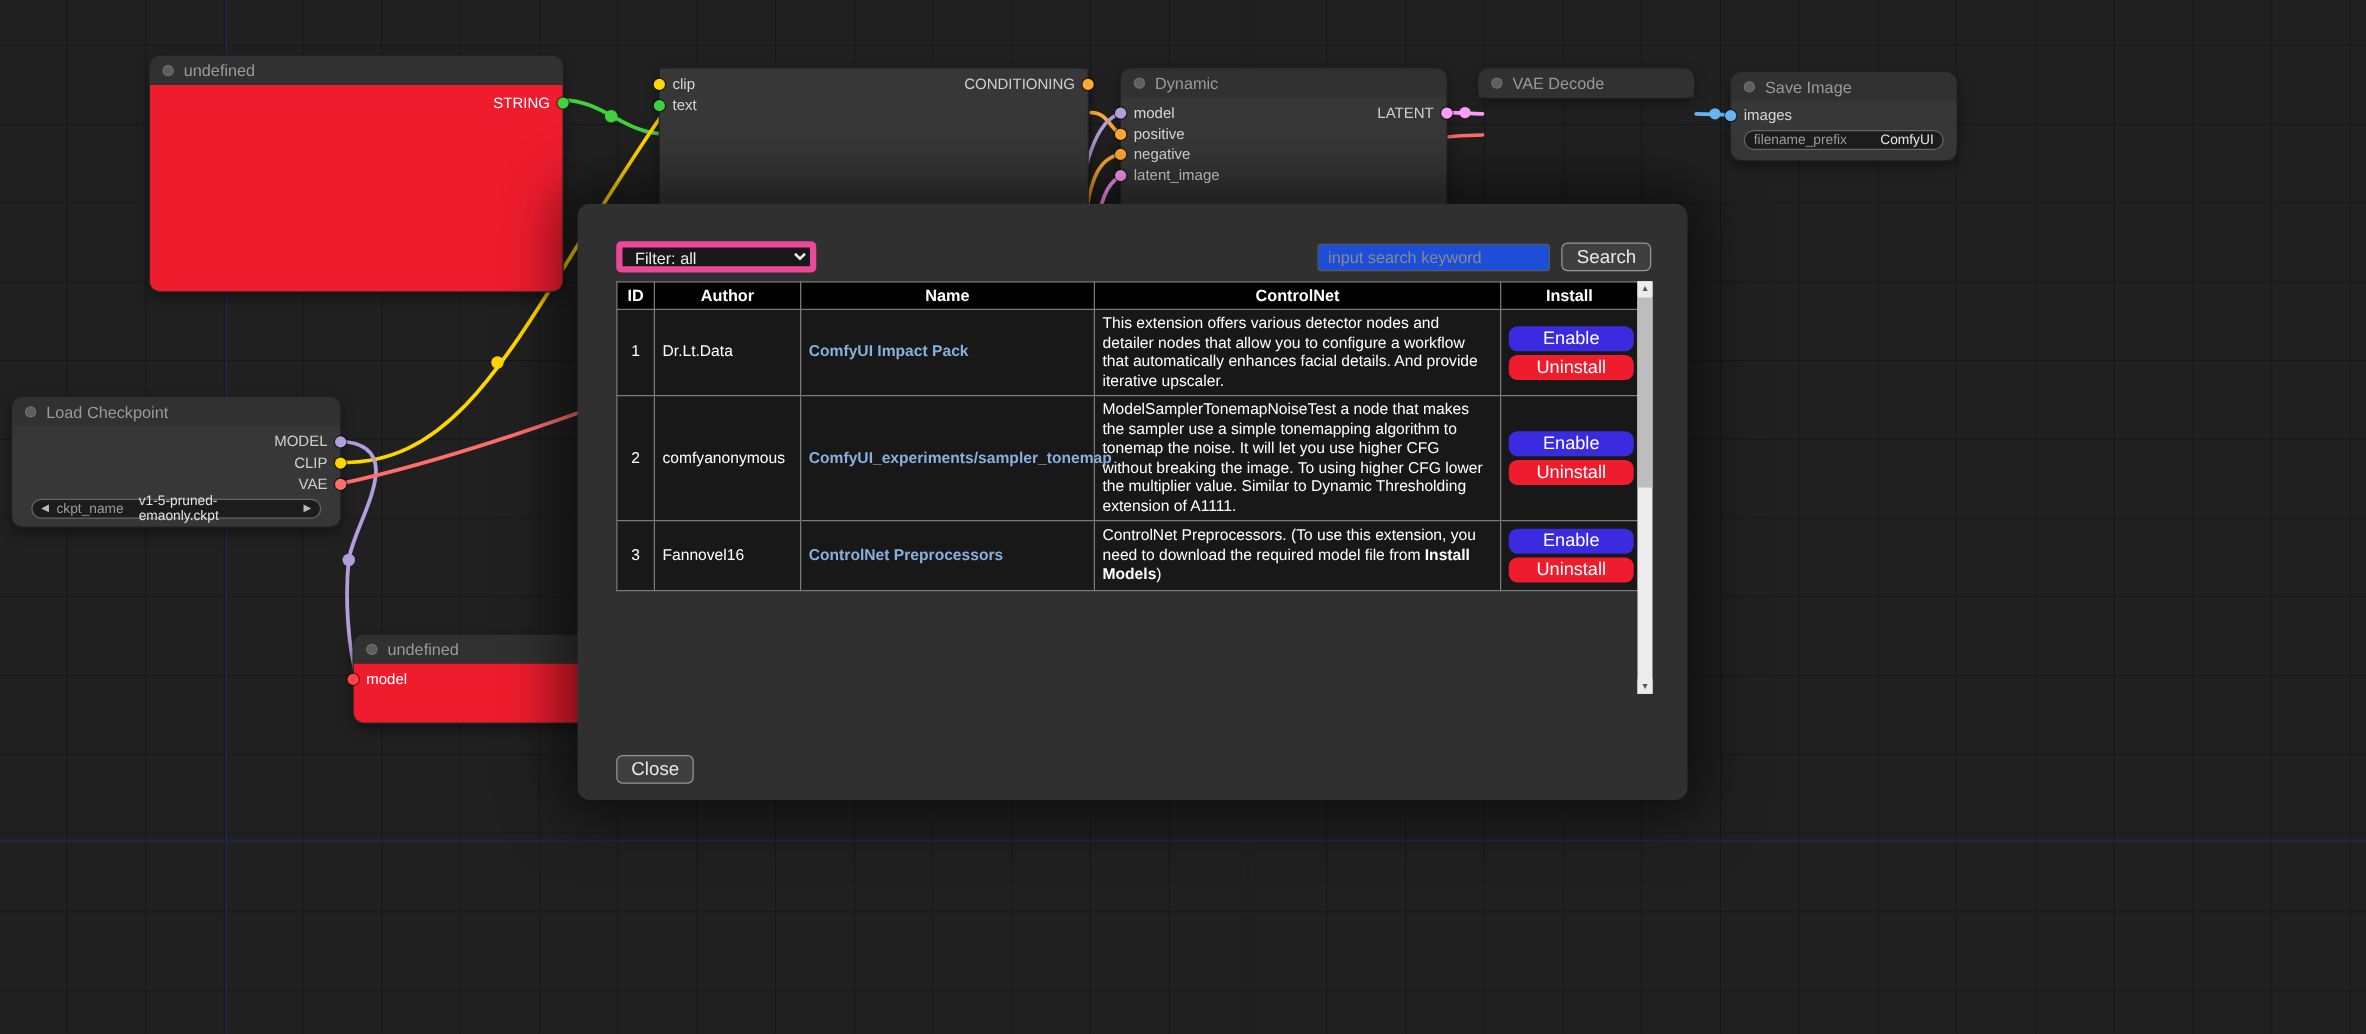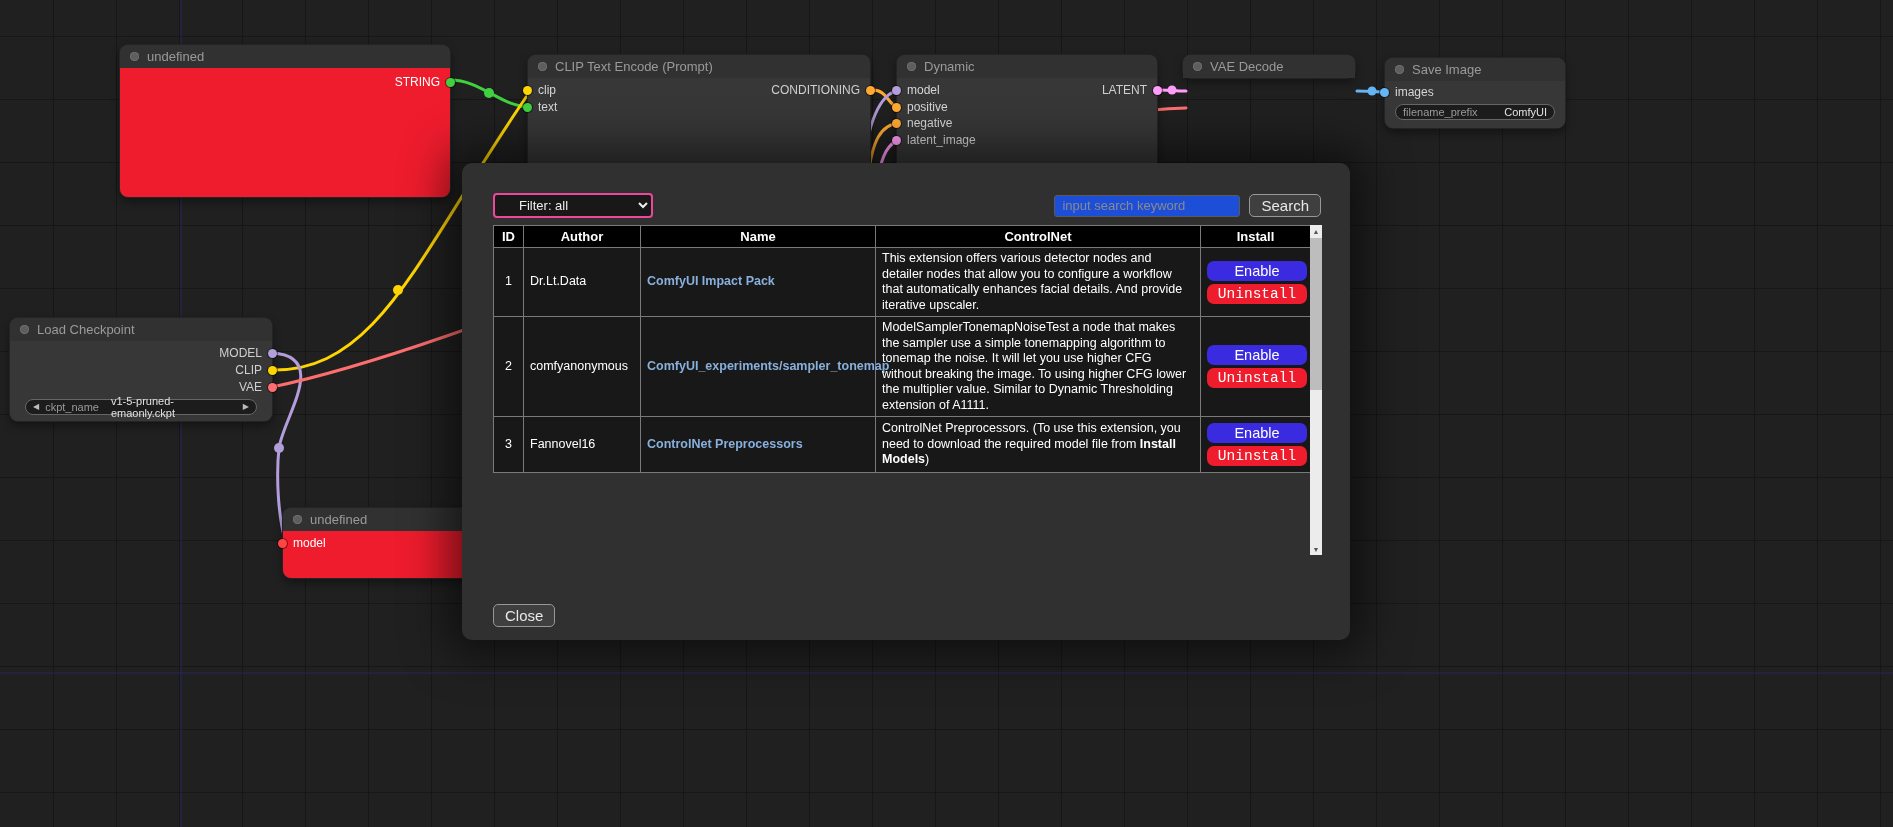--- a/index.html
+++ b/index.html
@@ -61,21 +61,21 @@
   
   .modal {
     position:absolute; left:462px; top:163px; width:888px; height:477px;
     background:#303030; border-radius:10px; z-index:10;
     box-shadow:0 0 45px 14px rgba(0,0,0,.55);
     padding:30px 29px 0 31px;
   }
   .modal-topbar { display:flex; justify-content:space-between; align-items:center; height:25px; margin-bottom:7px; }
   .filter-select {
     width:160px; height:25px; background:#181818; color:#eee;
-    border:2px solid #ec4899; border-radius:4px; font-size:13px; padding:0 20px;
+    border:5px solid #ec4899; border-radius:4px; font-size:13px; padding:0 6px;
     font-family:"Liberation Sans", sans-serif;
   }
   .search-group { display:flex; align-items:center; gap:9px; }
   .search-input {
     width:186px; height:22px; background:#1d4ed8; border:1px solid #5a5a5a;
     border-radius:3px; color:#ccc; font-size:13px; padding:0 7px;
     font-family:"Liberation Sans", sans-serif;
   }
   .search-input::placeholder { color:#8a8a8a; }
   .ui-btn {
@@ -94,21 +94,21 @@
   }
   td.c-id { text-align:center; }
   a.ext-link { color:#89B0DD; font-weight:bold; font-size:12.5px; text-decoration:none; }
   td.c-install { text-align:center; padding:3px 4px; }
   .btn-enable, .btn-uninstall {
     display:block; width:100px; margin:3px auto; border:none; border-radius:7px;
     color:#fff; font-size:14.5px; padding:2px 0; cursor:pointer;
     font-family:"Liberation Sans", sans-serif;
   }
   .btn-enable { background:#3A2BE0; }
-  .btn-uninstall { background:#EE1C2D;font-family:Liberation Mono, monospace; }
+  .btn-uninstall { background:#EE1C2D; }
   
   .sbar { position:absolute; right:0; top:0; width:12px; height:330px; background:#ececec; }
   .sb-arrow { position:absolute; left:0; width:12px; height:12px; background:#ececec; color:#555;
     font-size:7px; display:flex; align-items:center; justify-content:center; }
   .sb-up { top:0; } .sb-down { bottom:0; }
   .sb-thumb { position:absolute; left:0; top:13px; width:12px; height:152px; background:#bdbdbd; }
   .close-btn { position:absolute; left:31px; bottom:13px; }
 </style>
 </head>
 <body>
@@ -142,33 +142,29 @@
 
   <path d="M1357,91 C1368,91 1377,92 1388,92" stroke="#64B5F6"></path>
   <circle cx="1372" cy="91" r="4.5" fill="#64B5F6"></circle>
 </svg>
 
 <div class="node error" style="left:120px; top:45px; width:330px;">
   <div class="node-header">
     <span class="hdot"></span>
     <span>undefined</span>
   </div>
-  <div class="node-body" style="height:129px;">
+  <div class="node-body" style="height:165px;">
     <div class="slot out" style="top:8px;">
       <span class="port p-string"></span>
       <span class="slbl">STRING</span>
     </div>
   </div>
 </div>
 
 <div class="node" style="left:528px; top:55px; width:342px;">
-  <div class="node-header">
-    <span class="hdot"></span>
-    <span>CLIP Text Encode (Prompt)</span>
-  </div>
   <div class="node-body" style="height:230px;">
     <div class="slot in" style="top:6px;">
       <span class="port p-clip"></span>
       <span class="slbl">clip</span>
     </div>
     <div class="slot in" style="top:23px;">
       <span class="port p-string"></span>
       <span class="slbl">text</span>
     </div>
     <div class="slot out" style="top:6px;">

